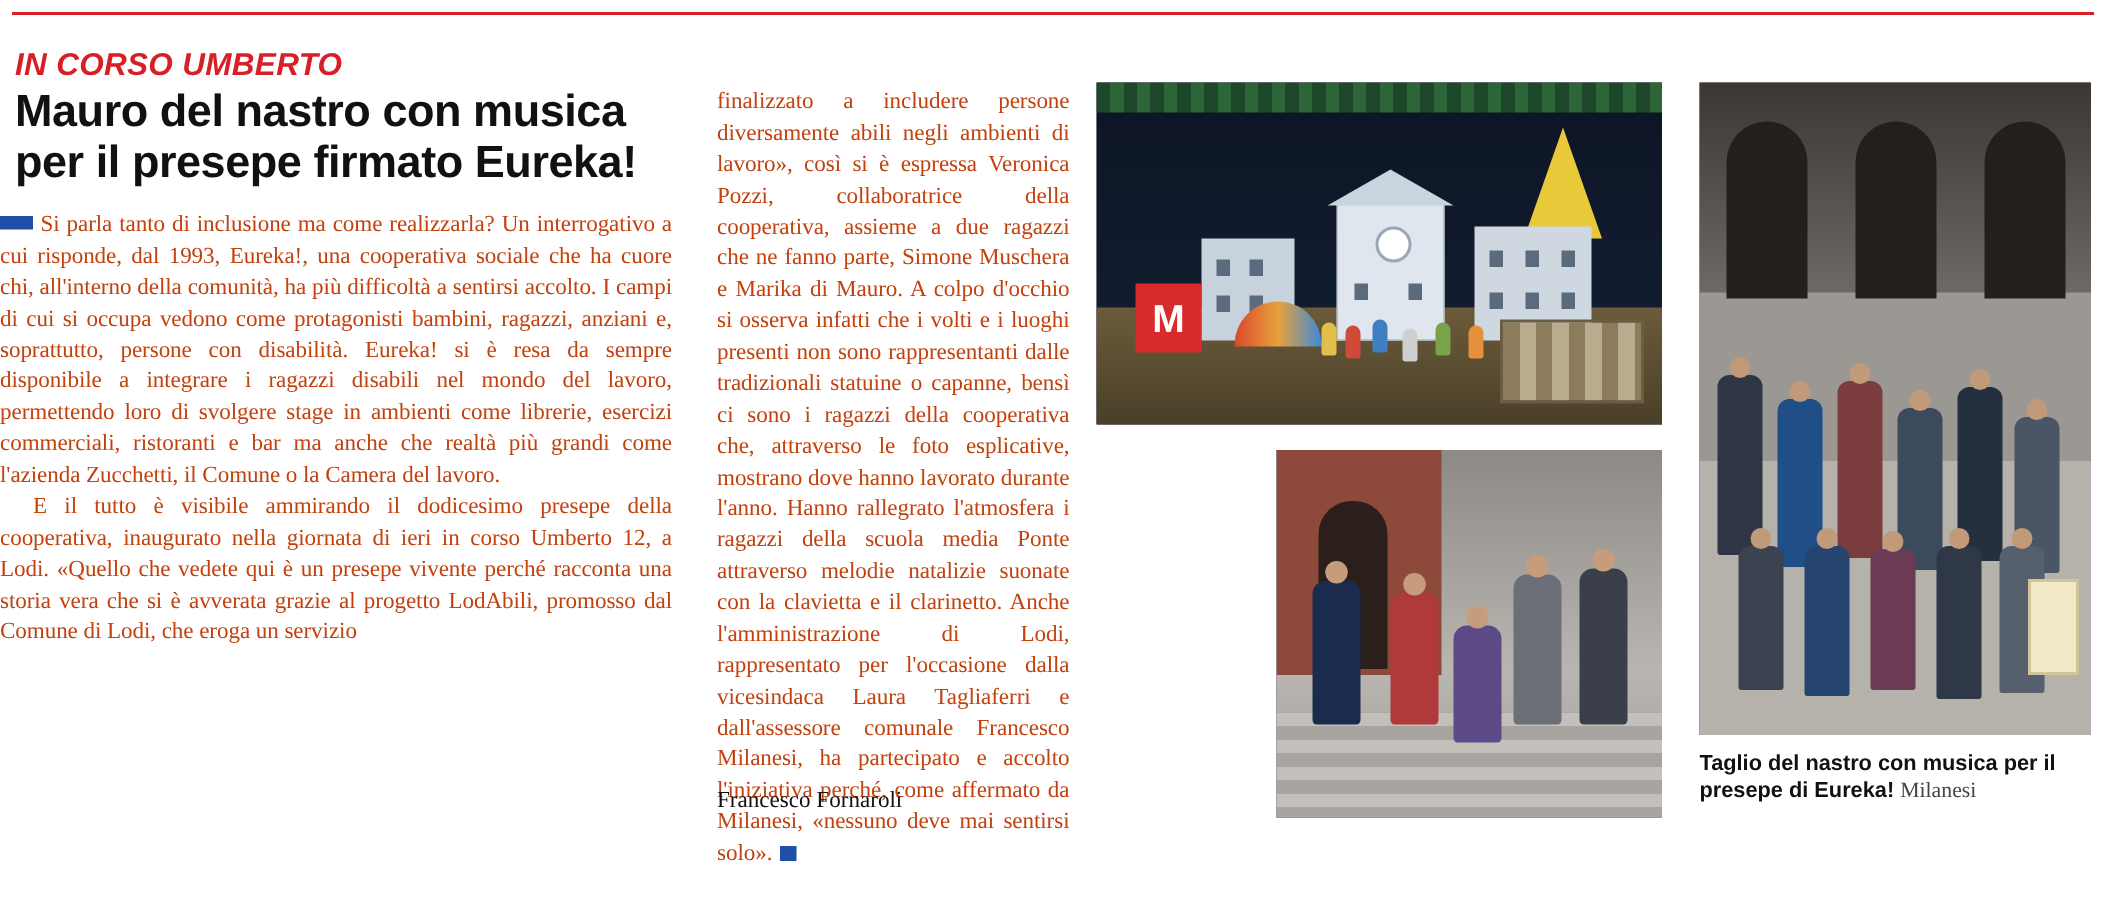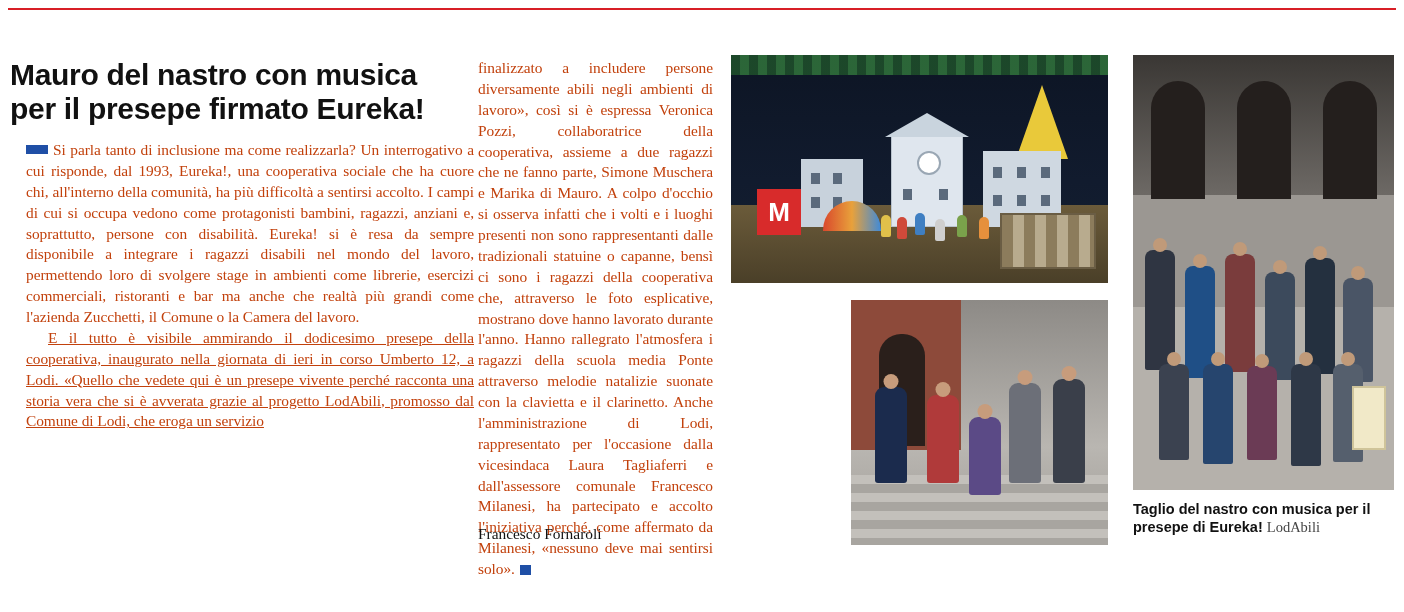--- a/index.html
+++ b/index.html
@@ -61,24 +61,23 @@
     line-height: 1.355;
     text-align: justify;
     color: #c2410c;
     letter-spacing: -0.05px;
   }
   .col p {
     margin: 0;
   }
   .col p + p {
     text-indent: 22px;
-    text-decoration: underline;
   }
   .col-1 {
-    left: 26px;
+    left: 0;
     top: 140px;
     width: 448px;
   }
   .col-2 {
     left: 478px;
     top: 58px;
     width: 235px;
   }
   .square {
     display: inline-block;
@@ -237,20 +236,21 @@
   .crowd-sign { position: absolute; right: 8px; bottom: 40px; width: 30px; height: 60px;
     background: #f1e9c8; border: 2px solid #cfc49a; }
 </style>
 </head>
 <body>
 
 <div class="page">
 
   <div class="top-rule"></div>
 
+  <div class="kicker">IN CORSO UMBERTO</div>
 
   <div class="headline">Mauro del nastro con musica per il presepe firmato Eureka!</div>
 
   <div class="col col-1">
     <p><span class="square"></span><span>Si parla tanto di inclusione ma come realizzarla? Un interrogativo a cui risponde, dal 1993, Eureka!, una cooperativa sociale che ha cuore chi, all'interno della comunità, ha più difficoltà a sentirsi accolto. I campi di cui si occupa vedono come protagonisti bambini, ragazzi, anziani e, soprattutto, persone con disabilità. Eureka! si è resa da sempre disponibile a integrare i ragazzi disabili nel mondo del lavoro, permettendo loro di svolgere stage in ambienti come librerie, esercizi commerciali, ristoranti e bar ma anche che realtà più grandi come l'azienda Zucchetti, il Comune o la Camera del lavoro.</span></p>
     <p>E il tutto è visibile ammirando il dodicesimo presepe della cooperativa, inaugurato nella giornata di ieri in corso Umberto 12, a Lodi. «Quello che vedete qui è un presepe vivente perché racconta una storia vera che si è avverata grazie al progetto LodAbili, promosso dal Comune di Lodi, che eroga un servizio</p>
   </div>
 
   <div class="col col-2">
     <p><span>finalizzato a includere persone diversamente abili negli ambienti di lavoro», così si è espressa Veronica Pozzi, collaboratrice della cooperativa, assieme a due ragazzi che ne fanno parte, Simone Muschera e Marika di Mauro. A colpo d'occhio si osserva infatti che i volti e i luoghi presenti non sono rappresentanti dalle tradizionali statuine o capanne, bensì ci sono i ragazzi della cooperativa che, attraverso le foto esplicative, mostrano dove hanno lavorato durante l'anno. Hanno rallegrato l'atmosfera i ragazzi della scuola media Ponte attraverso melodie natalizie suonate con la clavietta e il clarinetto. Anche l'amministrazione di Lodi, rappresentato per l'occasione dalla vicesindaca Laura Tagliaferri e dall'assessore comunale Francesco Milanesi, ha partecipato e accolto l'iniziativa perché, come affermato da Milanesi, «nessuno deve mai sentirsi solo».</span><span class="square-end"></span></p>
@@ -354,16 +354,16 @@
         <span class="crowd-head"></span>
       </span>
     <span class="crowd-person ph" style="left:200px; bottom:28px; height:98px; background:#555f6d;">
         <span class="crowd-head"></span>
       </span>
     <div class="crowd-sign ph"></div>
   </div>
 
   <div class="caption">
     <span>Taglio del nastro con musica per il presepe di Eureka!</span>
-    <span class="credit">LodAbili</span>
+    <span class="credit">Milanesi</span>
   </div>
 
 </div>
 
 </body></html>

